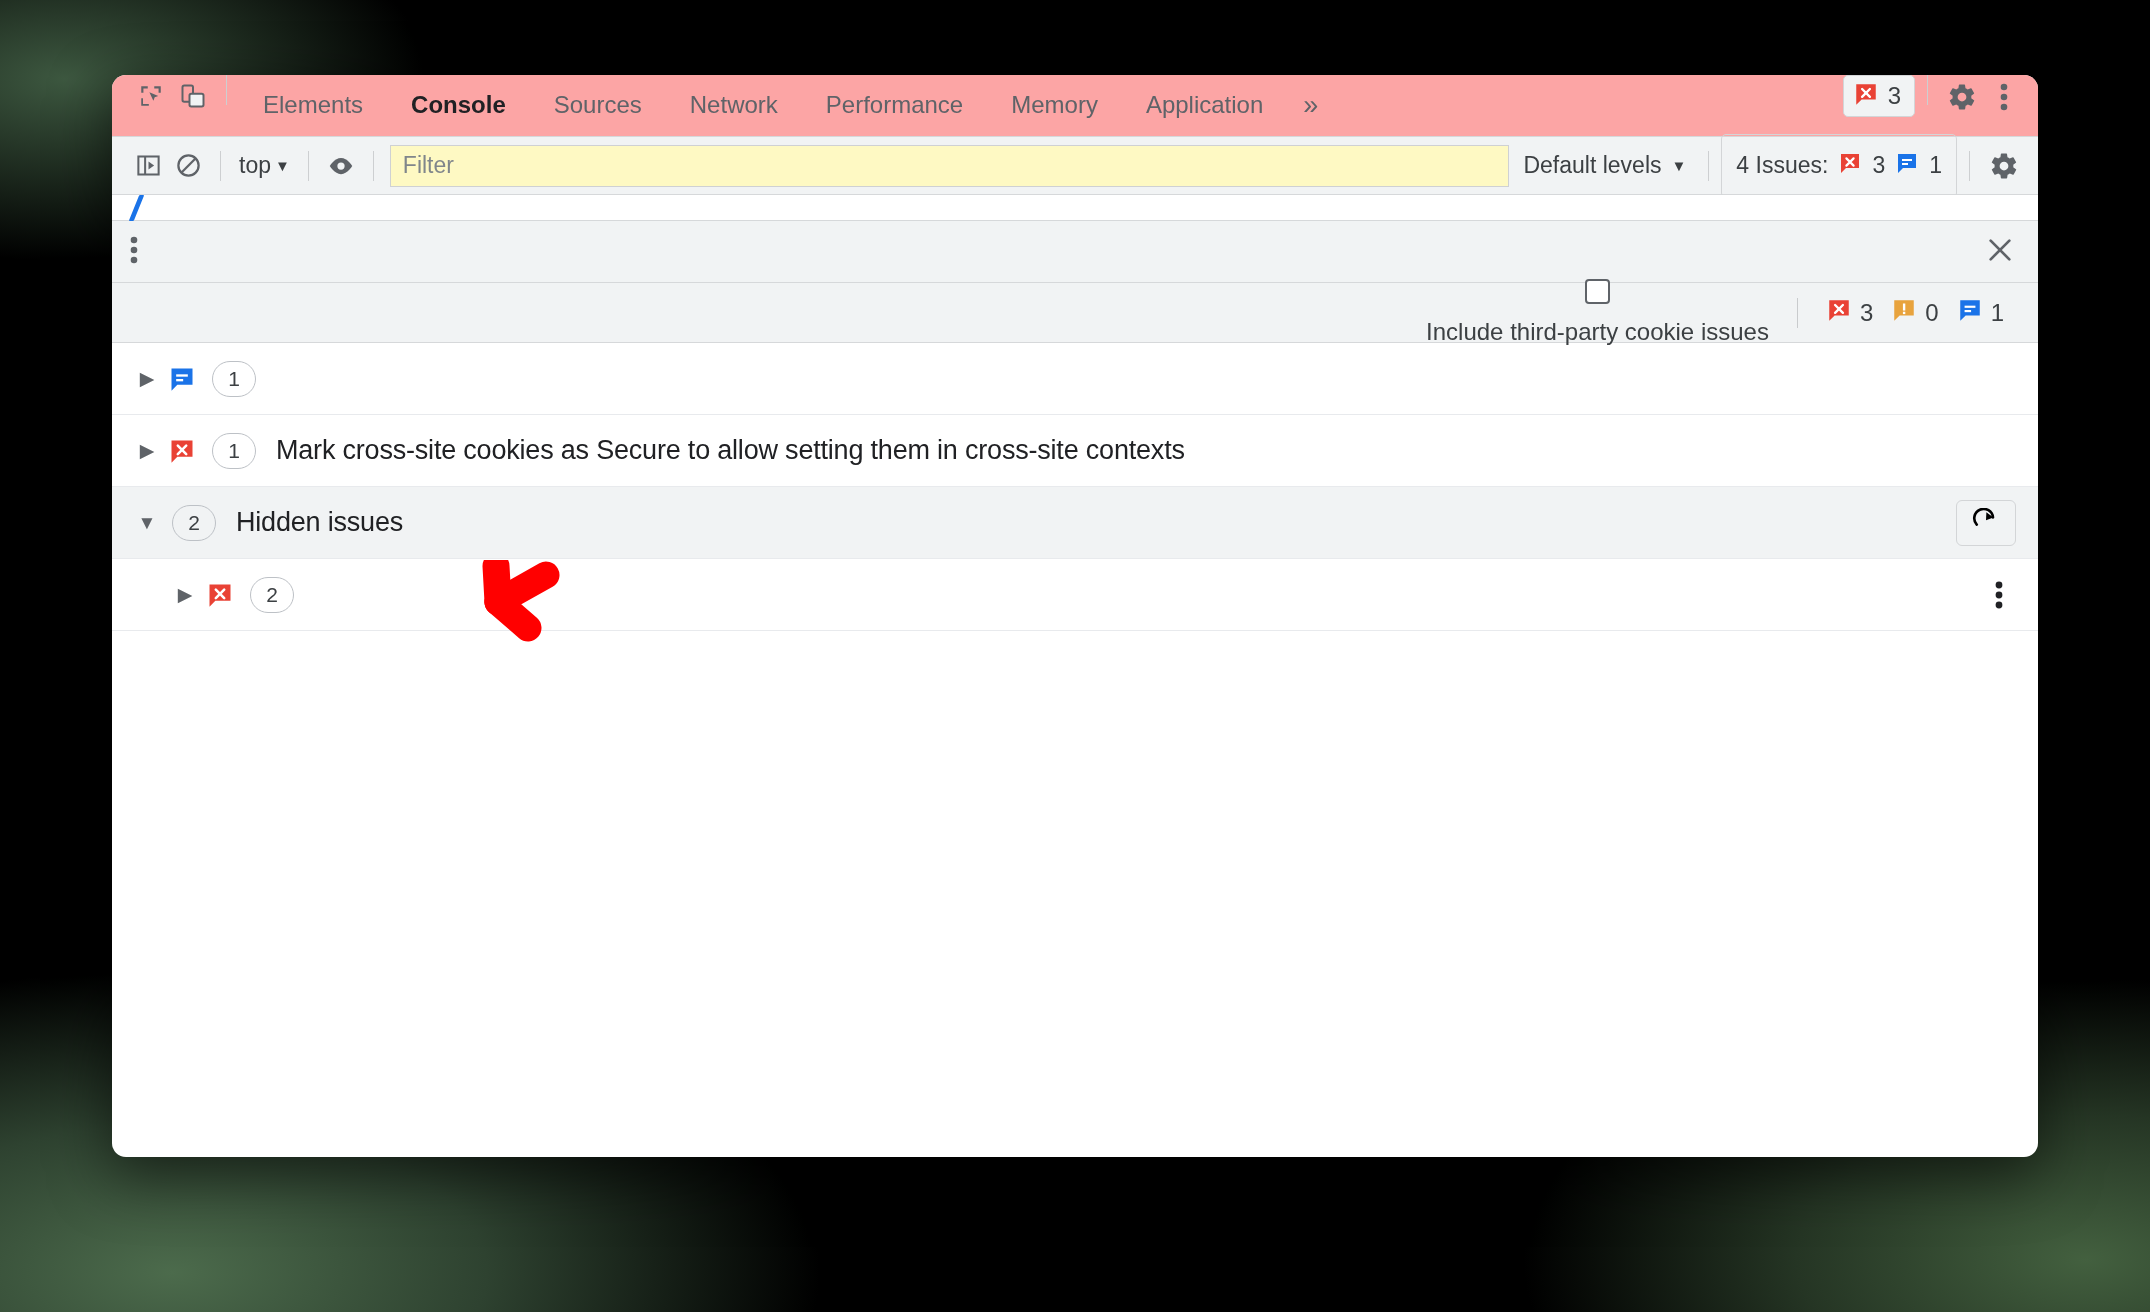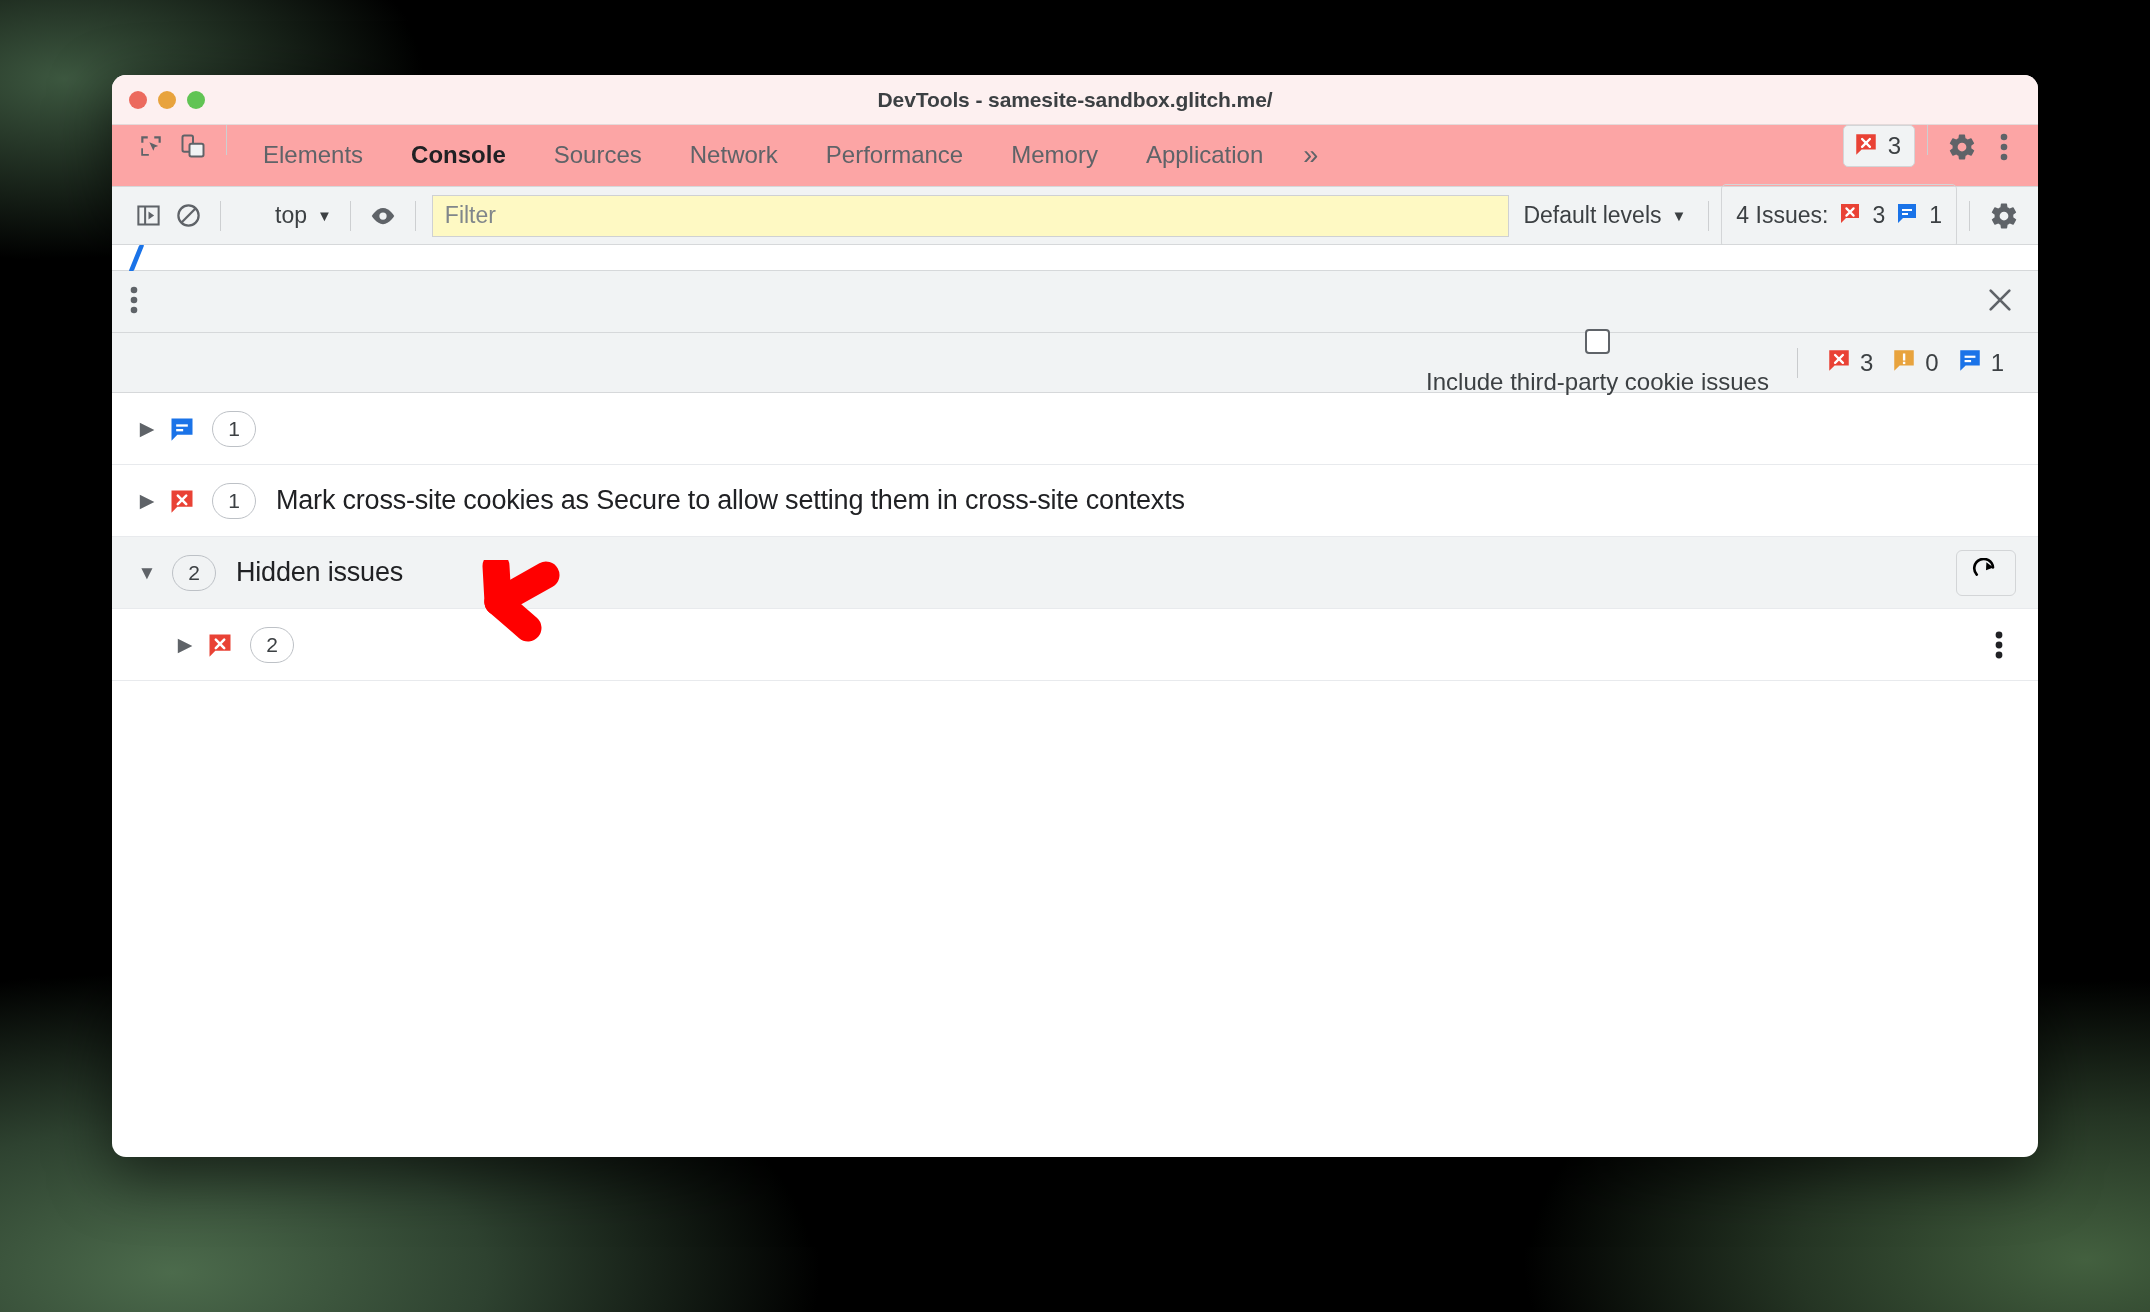--- a/index.html
+++ b/index.html
@@ -84,22 +84,22 @@
     background: #f1f3f4;
     border-bottom: 1px solid #d6d8da;
     display: flex; align-items: center;
     padding: 0 12px 0 16px;
   }
   .fb-icon {
     width: 40px; height: 40px;
     display: flex; align-items: center; justify-content: center;
   }
   .ctx-select {
-    display: flex; align-items: center; gap: 10px;
-    font-size: 23px; color: #3c4043; padding: 0 6px; margin-left: 36px;
+    display: flex; align-items: center; gap: 4px;
+    font-size: 23px; color: #3c4043; padding: 0 6px;
   }
   .caret { font-size: 15px; color: #3c4043; }
   .filter-input {
     flex: 1; height: 42px; margin: 0 4px;
     background: #fef9c3; border: 1px solid #cfd1d3;
     display: flex; align-items: center; padding: 0 12px;
     font-size: 23px; color: #80868b;
   }
   .levels {
     display: flex; align-items: center; gap: 10px;
@@ -179,28 +179,20 @@
   
   #anno-arrow { position: absolute; left: 472px; top: 560px; pointer-events:none; }
 </style>
 </head>
 <body>
 
 <div id="backdrop"></div>
 
 <div id="window">
 
-  <div class="titlebar">
-    <div class="traffic">
-      <div class="dot red"></div>
-      <div class="dot yellow"></div>
-      <div class="dot green"></div>
-    </div>
-    <div class="title">DevTools - samesite-sandbox.glitch.me/</div>
-  </div>
 
   <div class="tabbar">
     <div class="tb-icon">
       <svg width="26" height="26" viewBox="0 0 24 24">
         <path d="M3 3h6v2H5v4H3V3zM21 3v6h-2V5h-4V3h6z" fill="#5f6368"></path>
         <path d="M3 15v6h6v-2H5v-4H3z" fill="#5f6368" opacity="0"></path>
         <path d="M4 15v6h5v-2H6v-4H4z" fill="#5f6368" opacity="0"></path>
         <path d="M3 14v7h7v-1.6H4.6V14H3z" fill="#5f6368"></path>
         <path d="M10.5 8.5l8.2 3.4-3.3 1.2-1.2 3.3-3.7-7.9z" fill="#5f6368"></path>
       </svg>

